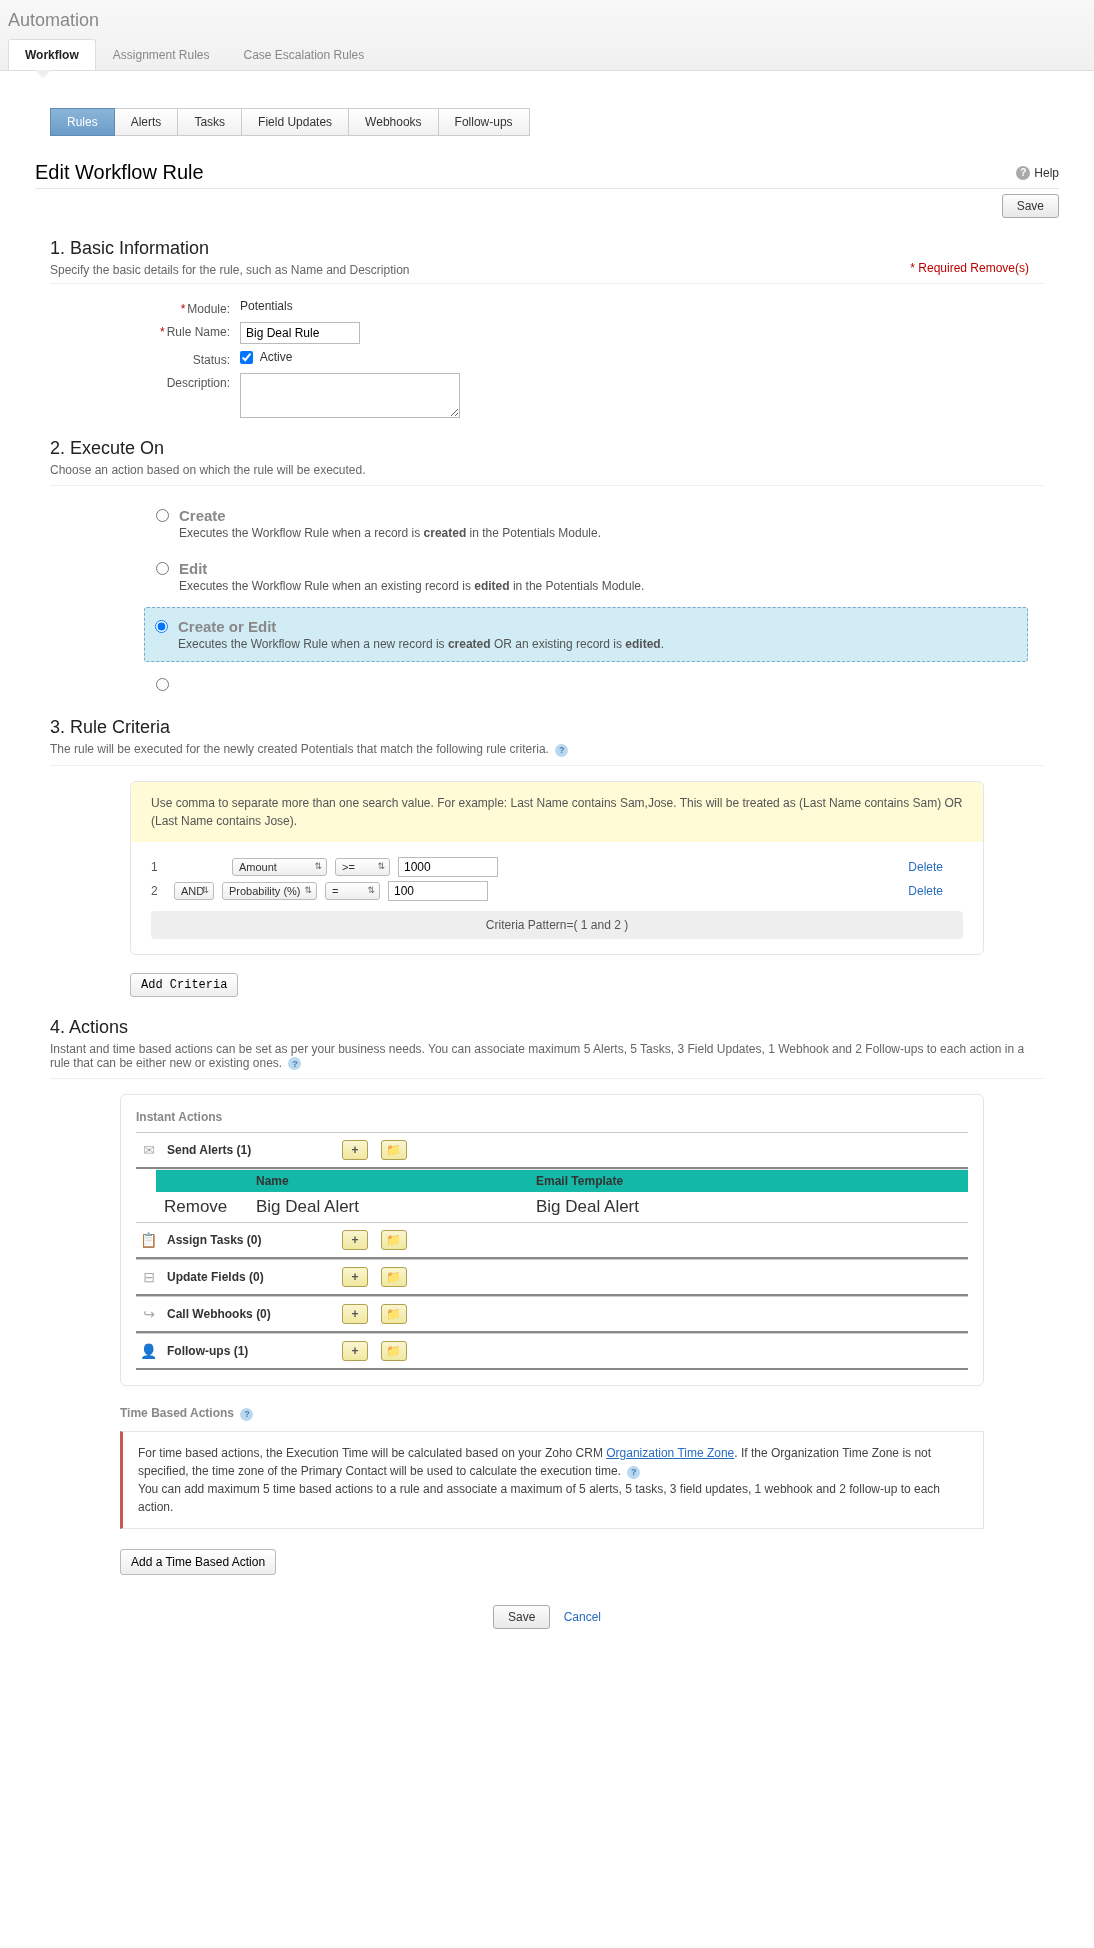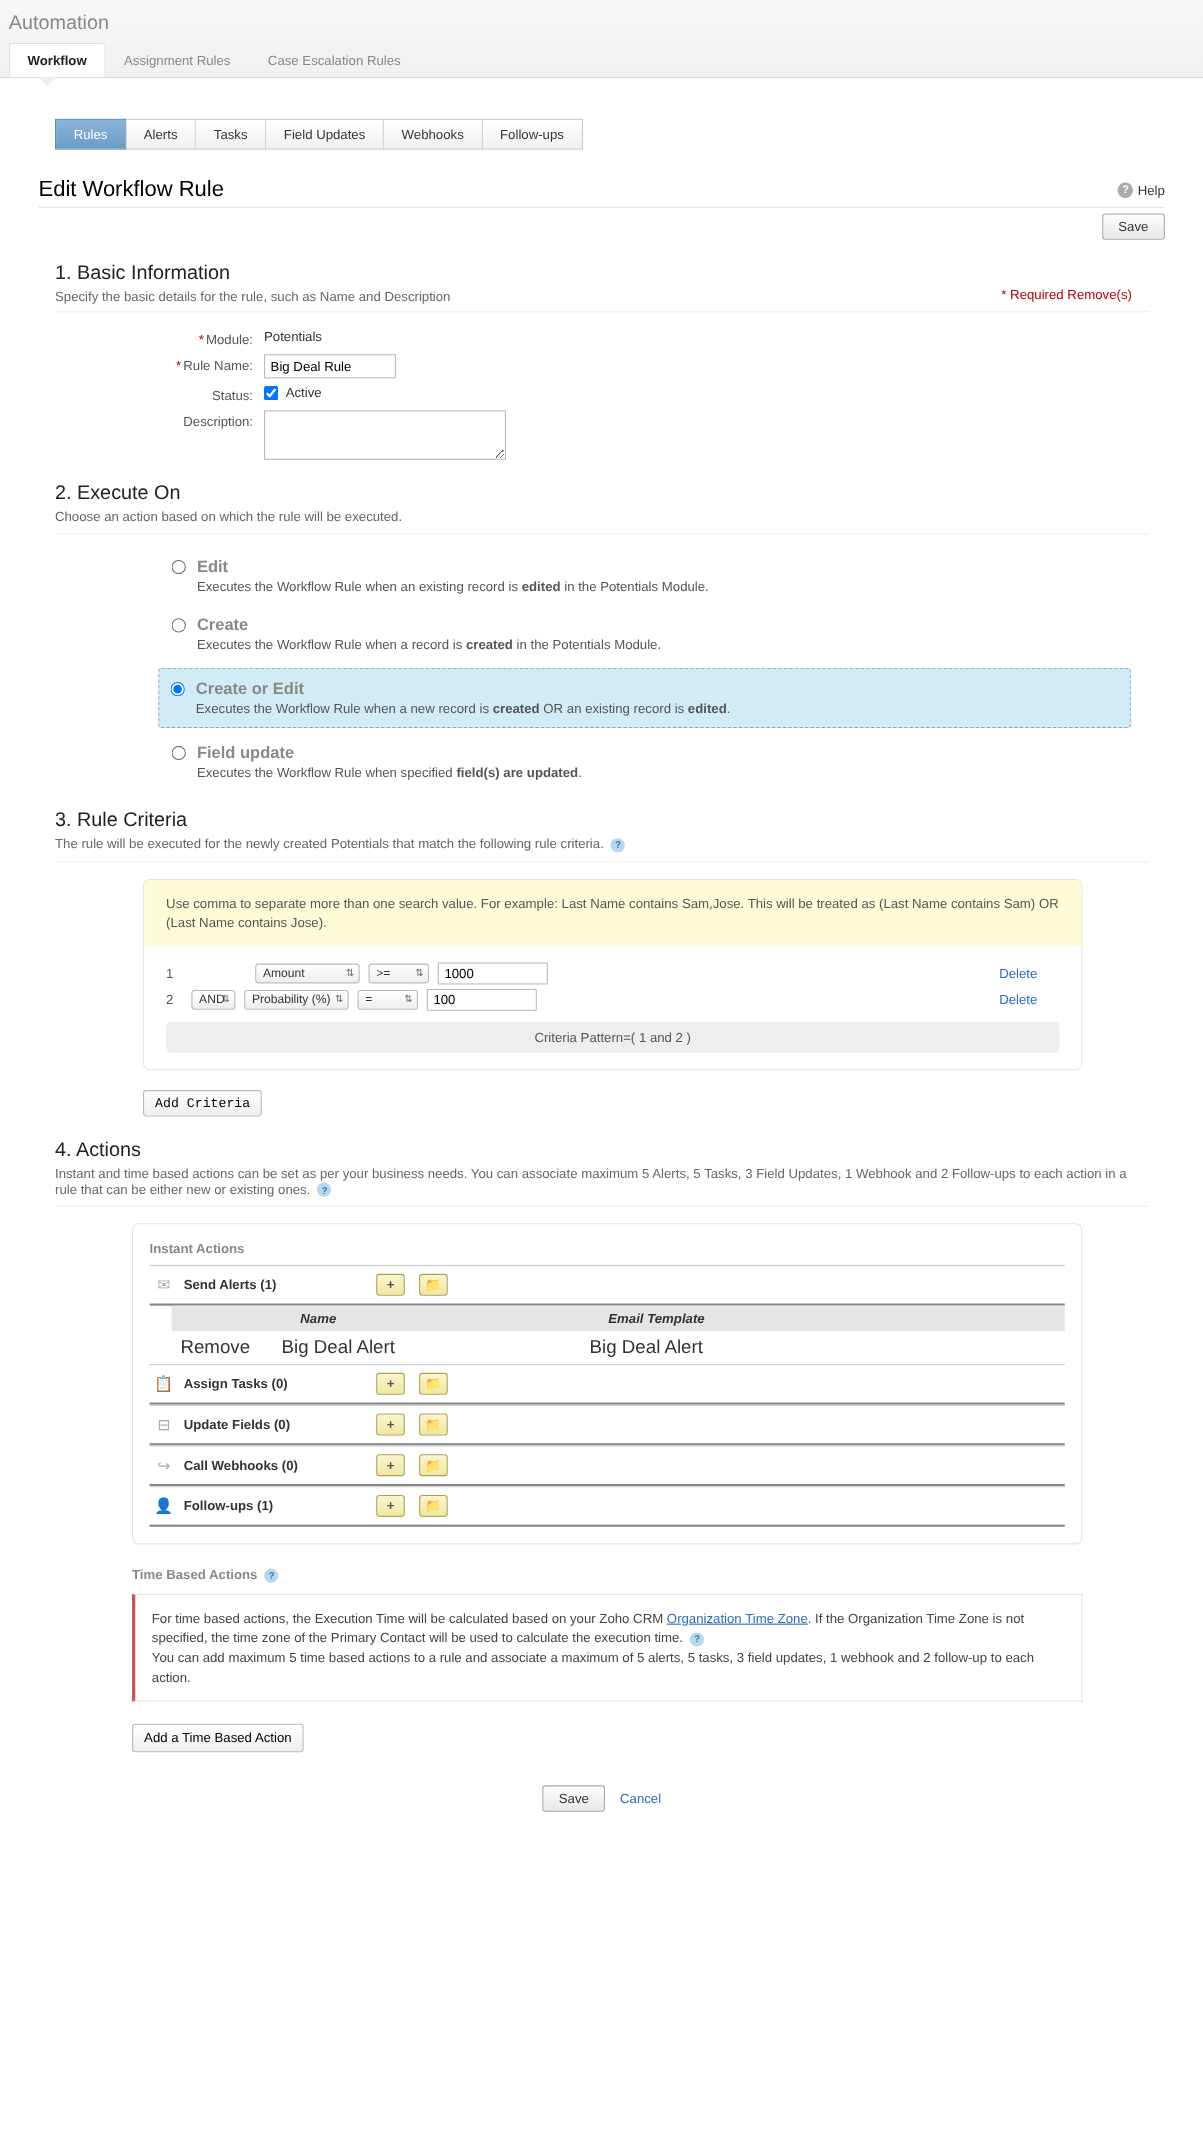--- a/index.html
+++ b/index.html
@@ -63,21 +63,21 @@
 .panel-sub { color: #888; font-weight: bold; margin-bottom: 8px; }
 .action-row { border-top: 1px solid #ccc; border-bottom: 2px solid #888; padding: 7px 5px; display: flex; align-items: center; gap: 10px; }
 .action-icon { width: 16px; height: 14px; display: inline-flex; align-items: center; justify-content: center; color: #aaa; font-size: 14px; }
 .action-label { font-weight: bold; color: #333; flex: 0 0 165px; }
 .mini-btn { width: 26px; height: 20px; border: 1px solid #b0a050; background: linear-gradient(#faf5d0,#f0e8a0); border-radius: 3px; display: inline-flex; align-items: center; justify-content: center; cursor: pointer; }
 .mini-btn + .mini-btn { margin-left: 3px; }
 .plus { font-weight: bold; color: #555; }
 .folder { color: #c9a020; font-size: 12px; }
 
 .alerts-table { margin-left: 20px; border-top: 1px solid #e5e5e5; }
-.alerts-head { display: flex; background: #e5e5e5; padding: 4px 17px; font-size: 12px; font-style: italic; }
+.alerts-head { display: flex; background: #14b8a6; padding: 4px 0; font-size: 12px; }
 .alerts-head .col1 { width: 100px; }
 .alerts-head .col2 { width: 280px; font-weight: bold; }
 .alerts-head .col3 { font-weight: bold; }
 .alerts-row { display: flex; padding: 5px 0; font-size: 17px; }
 .alerts-row .col1 { width: 100px; padding-left: 8px; }
 .alerts-row .col2 { width: 280px; }
 
 .time-box { border: 1px solid #e5e5e5; border-left: 3px solid #c55; padding: 12px 15px; margin: 10px 60px 10px 70px; font-size: 12px; color: #444; line-height: 1.5; }
 .time-box a { color: #2a6cbf; text-decoration: underline; }
 .q-icon { display: inline-flex; width: 13px; height: 13px; border-radius: 50%; background: #b8d8ef; color: #4a7ca8; align-items: center; justify-content: center; font-size: 9px; font-weight: bold; margin-left: 3px; }
@@ -149,44 +149,40 @@
   </div>
 
   <div class="section">
     <div class="section-title">2. Execute On</div>
     <div class="section-sub">Choose an action based on which the rule will be executed.</div>
     <hr class="section-hr">
 
     <div class="exec-option">
       <input type="radio" name="exec" style="">
       <div>
-        <div class="exec-label">Edit</div>
-        <div class="exec-desc"><span>Executes the Workflow Rule when an existing record is </span><b>edited</b><span> in the Potentials Module.</span></div>
+        <div class="exec-label">Create</div>
+        <div class="exec-desc"><span>Executes the Workflow Rule when a record is </span><b>created</b><span> in the Potentials Module.</span></div>
       </div>
     </div>
     <div class="exec-option">
       <input type="radio" name="exec" style="">
       <div>
-        <div class="exec-label">Create</div>
-        <div class="exec-desc"><span>Executes the Workflow Rule when a record is </span><b>created</b><span> in the Potentials Module.</span></div>
+        <div class="exec-label">Edit</div>
+        <div class="exec-desc"><span>Executes the Workflow Rule when an existing record is </span><b>edited</b><span> in the Potentials Module.</span></div>
       </div>
     </div>
     <div class="exec-option selected">
       <input type="radio" name="exec" checked="" style="">
       <div>
         <div class="exec-label">Create or Edit</div>
         <div class="exec-desc"><span>Executes the Workflow Rule when a new record is </span><b>created</b><span> OR an existing record is </span><b>edited</b><span>.</span></div>
       </div>
     </div>
     <div class="exec-option">
       <input type="radio" name="exec" style="">
-      <div>
-        <div class="exec-label">Field update</div>
-        <div class="exec-desc"><span>Executes the Workflow Rule when specified </span><b>field(s) are updated</b><span>.</span></div>
-      </div>
     </div>
   </div>
 
   <div class="section">
     <div class="section-title">3. Rule Criteria</div>
     <div class="section-sub">
       <span>The rule will be executed for the newly created Potentials that match the following rule criteria.</span>
       <span class="q-icon">?</span>
     </div>
     <hr class="section-hr">

